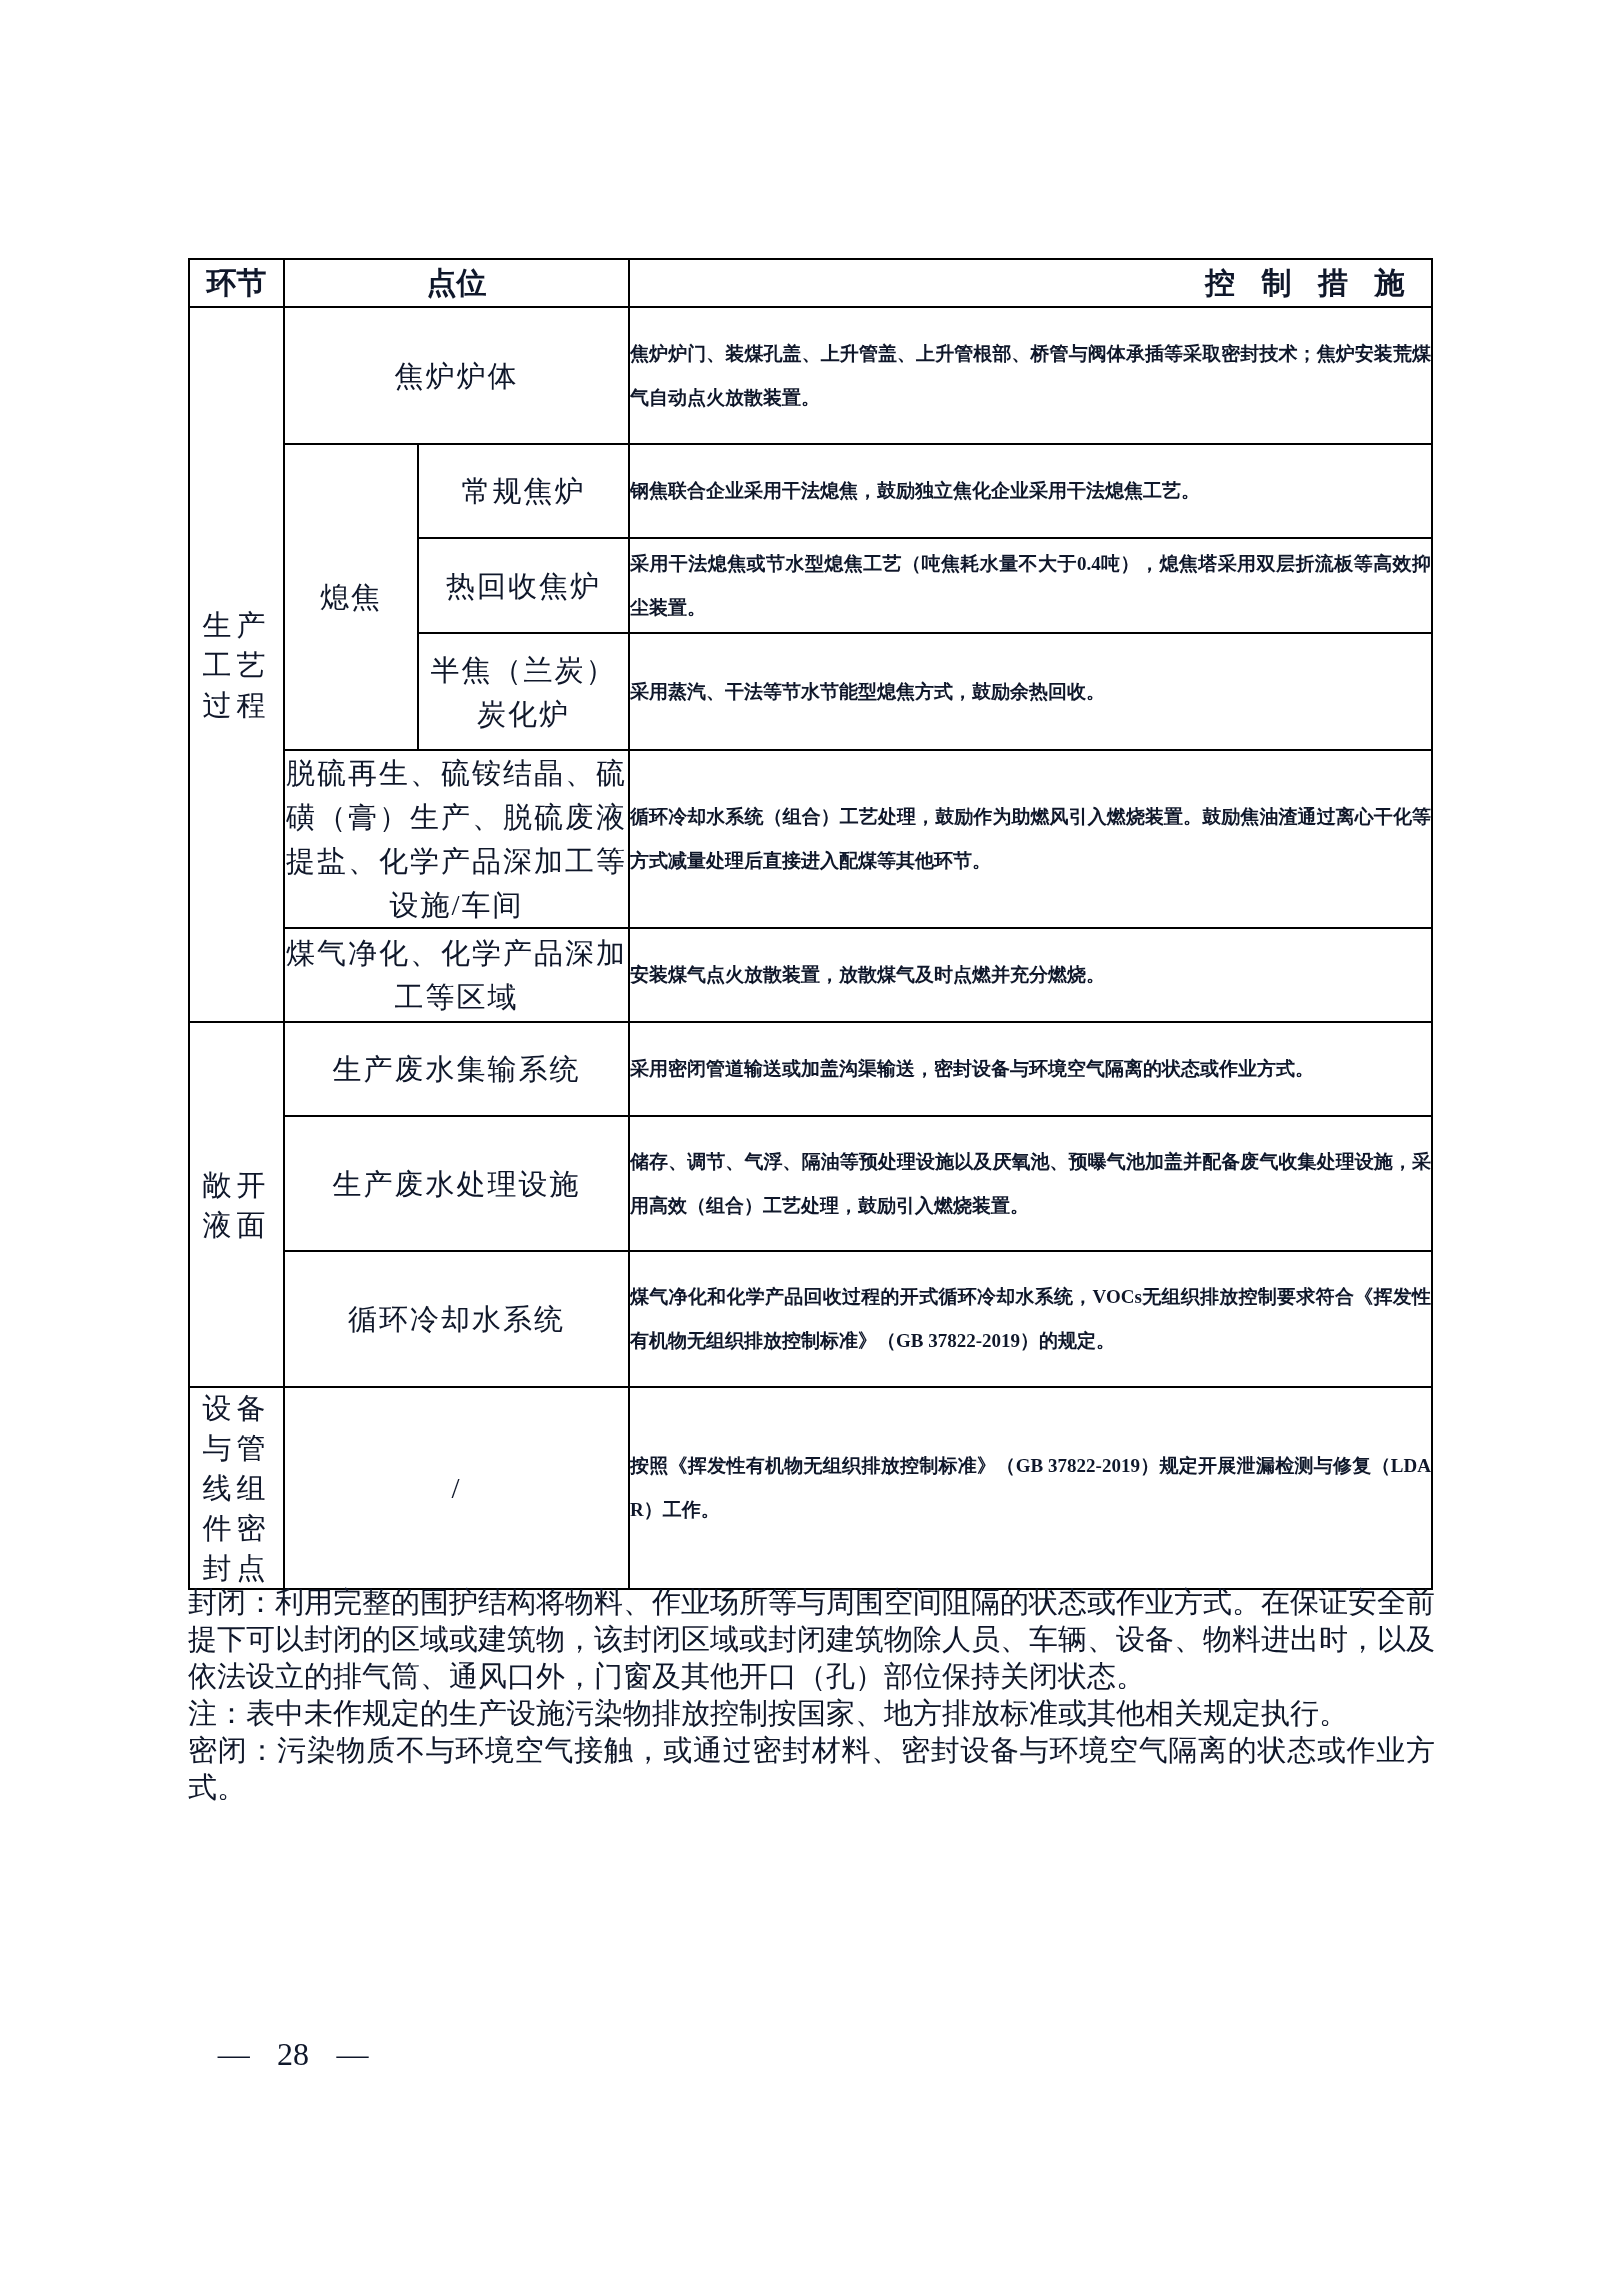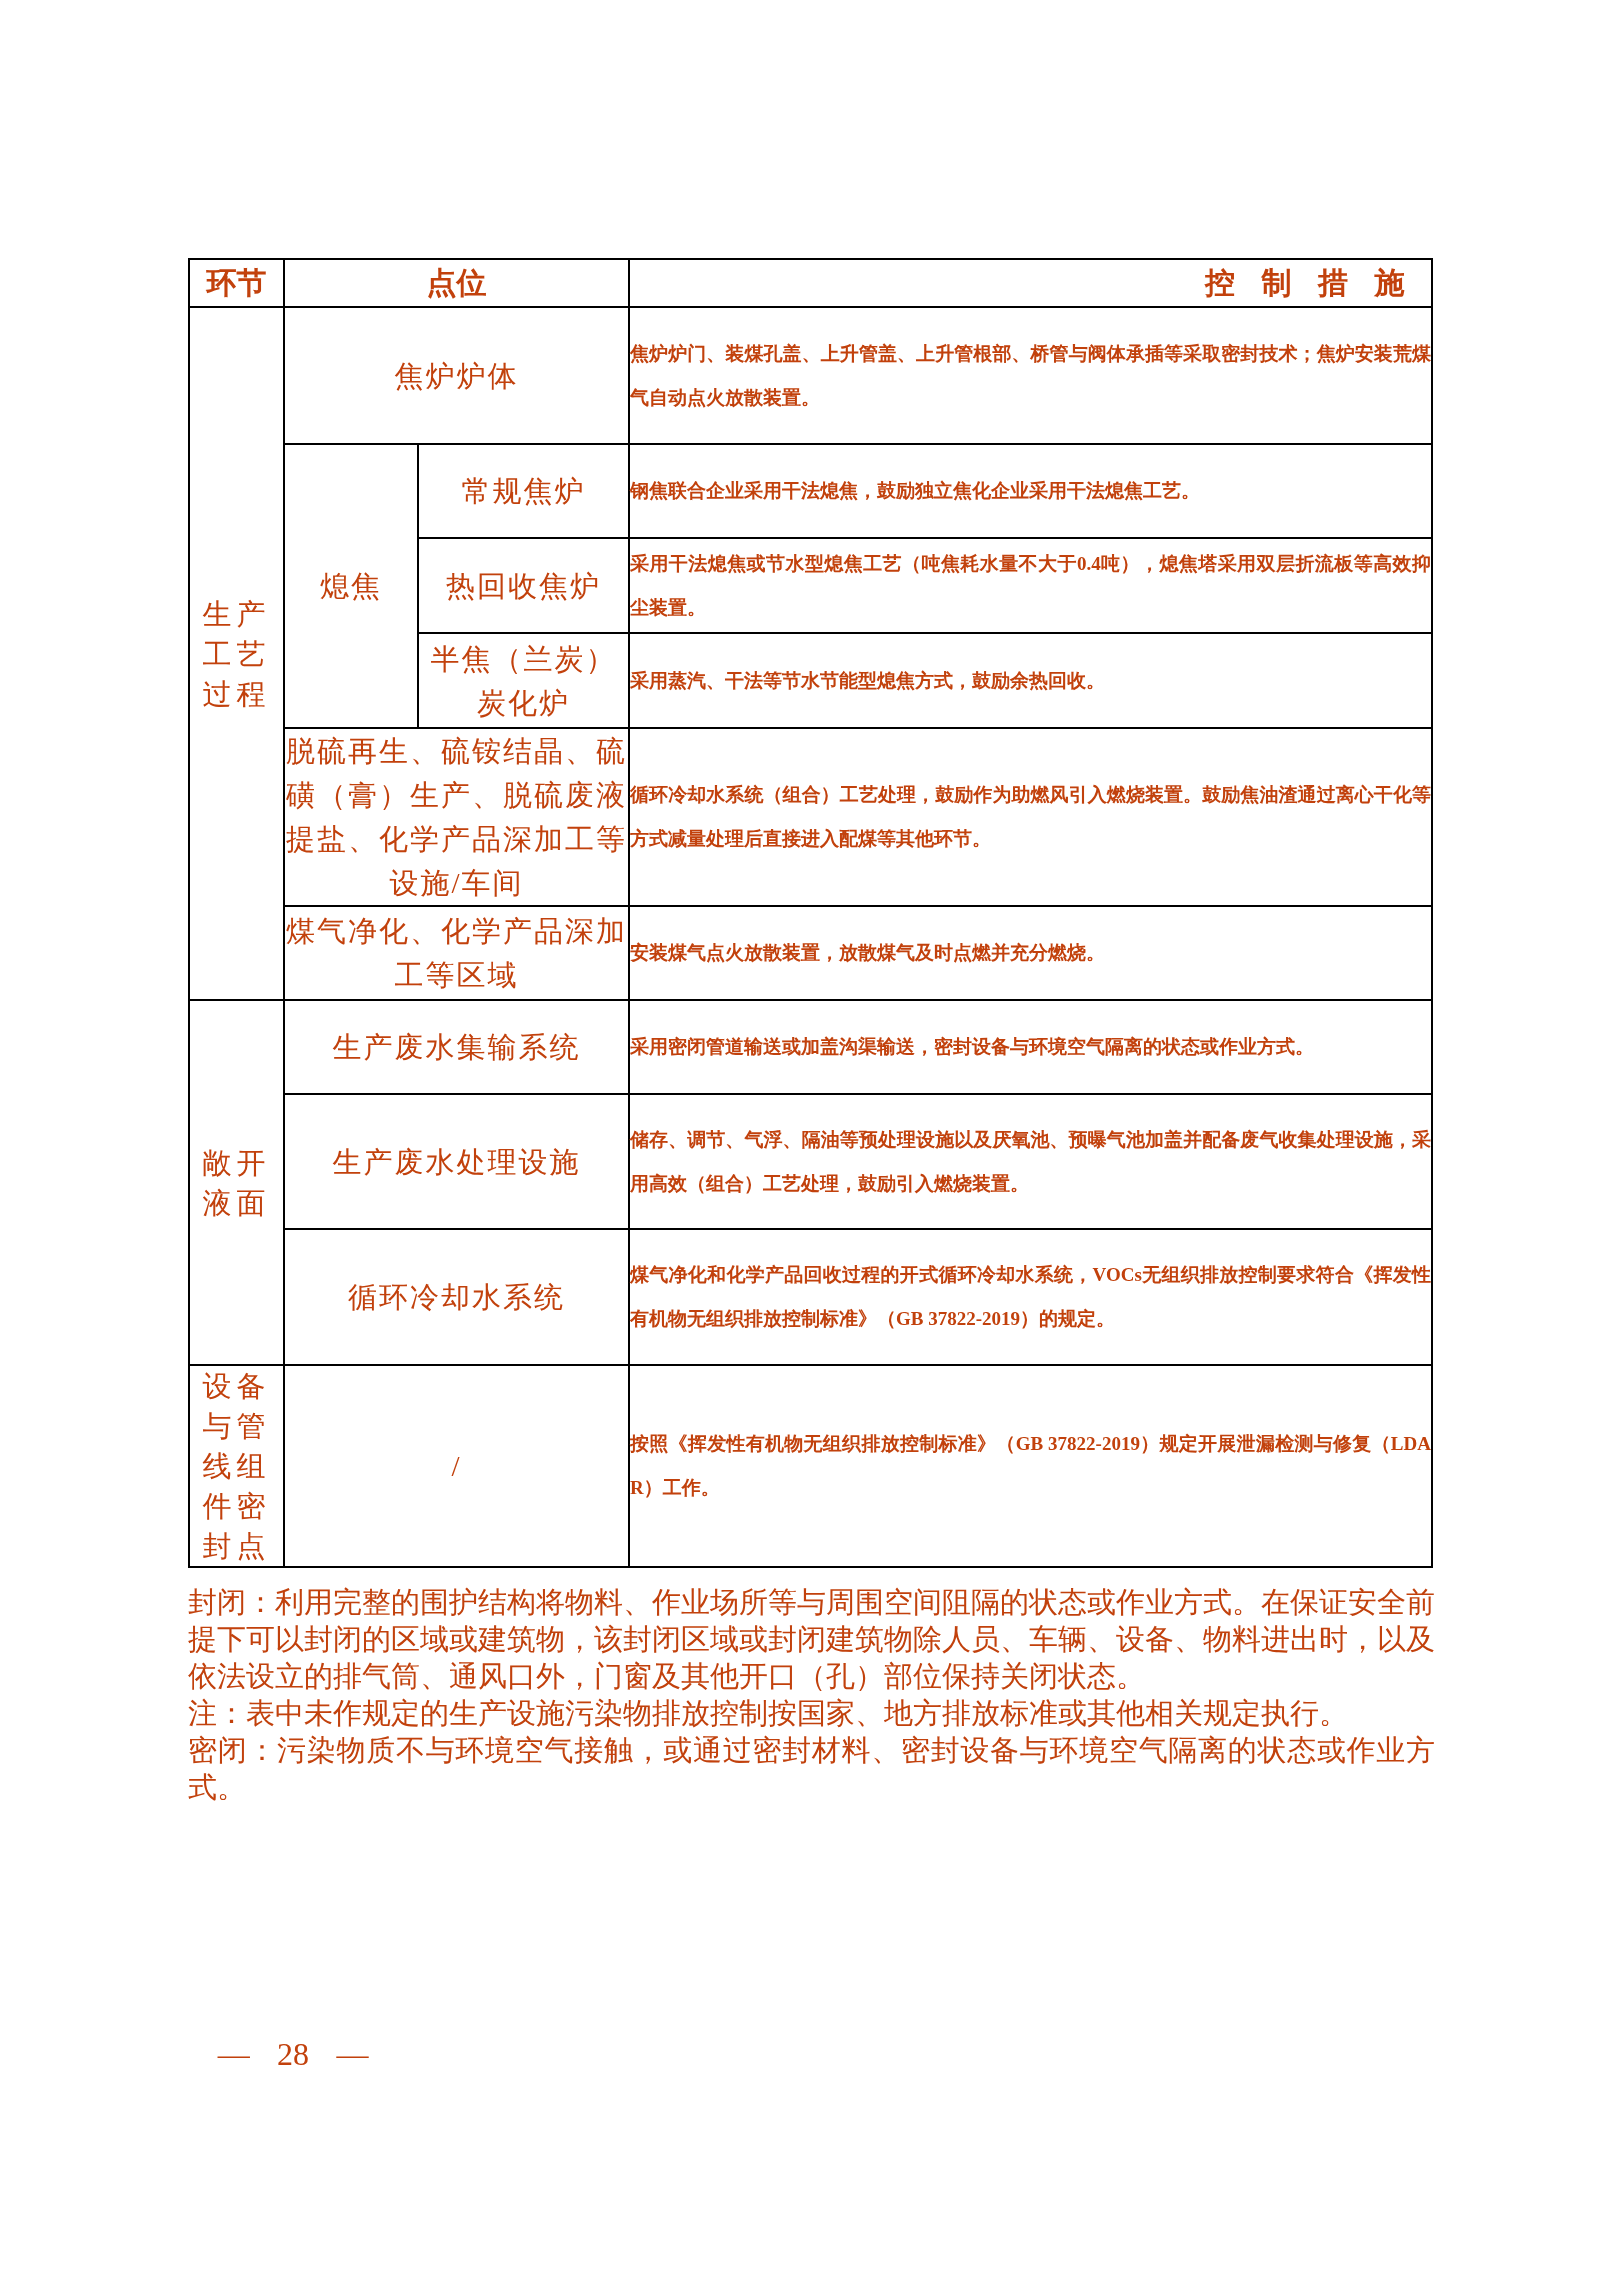--- a/index.html
+++ b/index.html
@@ -5,21 +5,21 @@
   html, body {
     margin: 0;
     padding: 0;
     background: #ffffff;
   }
   .page {
     position: relative;
     width: 1621px;
     height: 2293px;
     background: #ffffff;
-    color: #c2410c;
+    color: #0f172a;
     font-family: "Liberation Serif", "DejaVu Serif", serif;
     overflow: hidden;
   }
 
   
   table.ctrl-table {
     position: absolute;
     left: 188px;
     top: 258px;
     width: 1243px;
@@ -73,21 +73,21 @@
     vertical-align: middle;
     padding: 2px 23.5px;
     word-break: break-all;
     font-weight: bold;
   }
 
   tr.h-hdr { height: 48px; }
   tr.r1  { height: 137px; }
   tr.r2  { height: 94px; }
   tr.r3  { height: 95px; padding-left: 10px; }
-  tr.r4  { height: 95px; }
+  tr.r4  { height: 117px; }
   tr.r5  { height: 177px; }
   tr.r6  { height: 94px; padding-left: 21px; }
   tr.r7  { height: 94px; }
   tr.r8  { height: 135px; }
   tr.r9  { height: 136px; }
   tr.r10 { height: 170px; }
 
   
   .notes {
     position: absolute;

